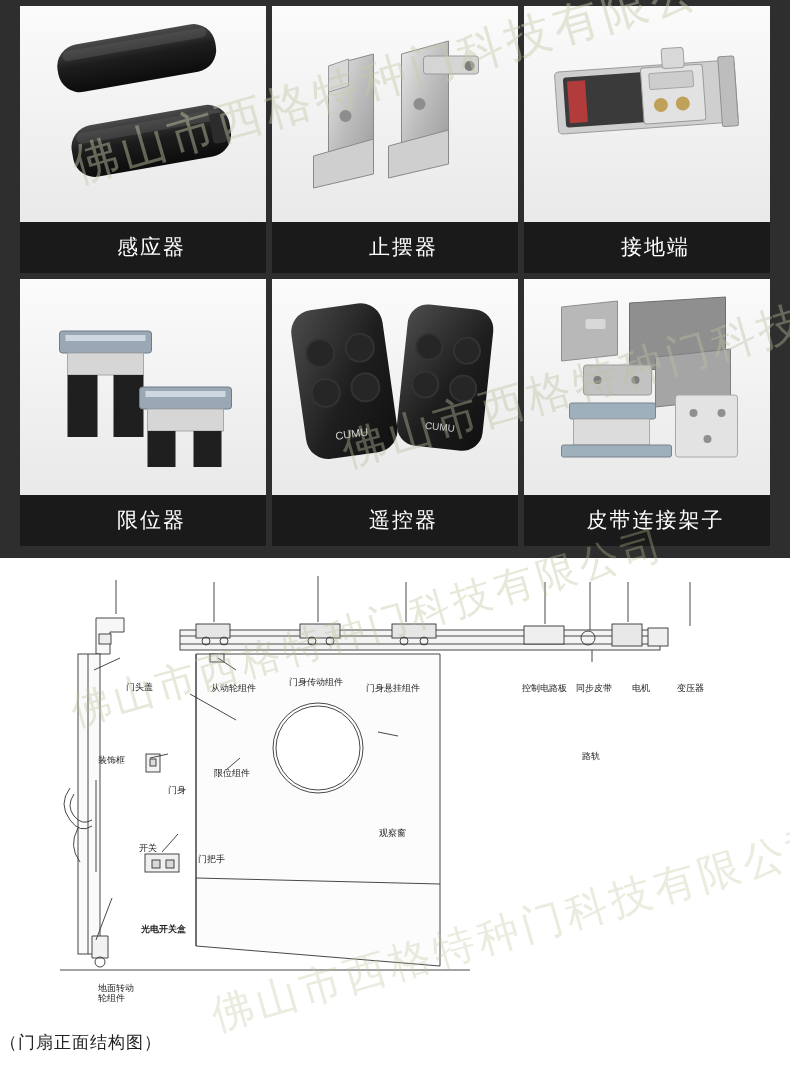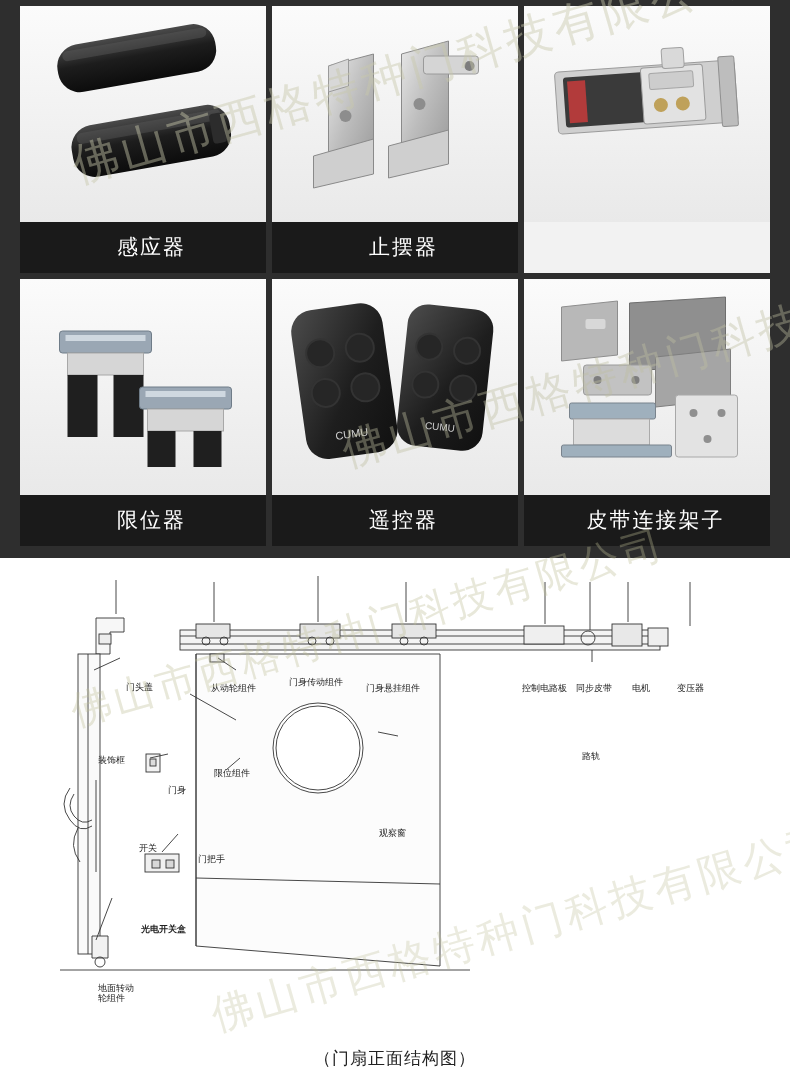--- a/index.html
+++ b/index.html
@@ -89,23 +89,23 @@
   
   .diagram-section {
     position: relative;
     width: 790px;
     height: 516px;
     background: #ffffff;
     overflow: hidden;
   }
   .diagram-caption {
     position: absolute;
-    bottom: 4px;
+    bottom: 20px;
     width: 100%;
-    text-align: center;
+    text-align: left;
     font-size: 17px;
     color: #222;
     letter-spacing: 1px;
   }
   .diag-label {
     position: absolute;
     font-size: 9px;
     color: #222;
     white-space: nowrap;
     line-height: 1.15;
@@ -175,20 +175,21 @@
             <rect x="44" y="70" width="18" height="42" fill="#b23b3b"></rect>
             <rect x="118" y="62" width="62" height="56" rx="3" fill="#e2e2e2" stroke="#9b9b9b"></rect>
             <circle cx="136" cy="100" r="7" fill="#bfa15a"></circle>
             <circle cx="158" cy="100" r="7" fill="#bfa15a"></circle>
             <rect x="126" y="68" width="44" height="16" rx="2" fill="#cdcdcd" stroke="#a6a6a6"></rect>
             <rect x="140" y="44" width="22" height="20" rx="3" fill="#d9d9d9" stroke="#a0a0a0"></rect>
             <rect x="196" y="56" width="16" height="70" rx="2" fill="#bdbdbd" stroke="#8f8f8f"></rect>
           </g>
         </svg>
       </div>
+      <div class="card-caption">接地端</div>
     </div>
 
     <div class="card">
       <div class="card-photo">
         <svg width="100%" height="216" viewBox="0 0 243 216">
           <g>
             <rect x="38" y="52" width="92" height="22" rx="3" fill="#9aa7b4" stroke="#6f7c88"></rect>
             <rect x="44" y="56" width="80" height="6" fill="#cfd8e0"></rect>
             <rect x="46" y="74" width="76" height="22" fill="#d6d6d6" stroke="#a8a8a8"></rect>
             <rect x="46" y="96" width="30" height="62" fill="#1f1f1f"></rect>

